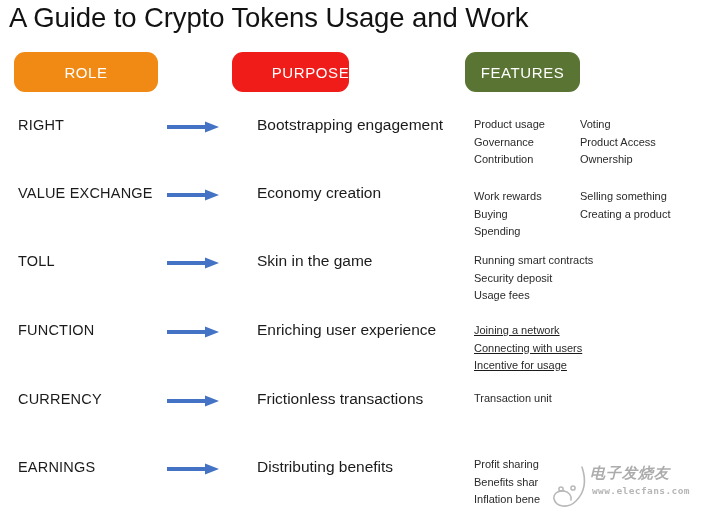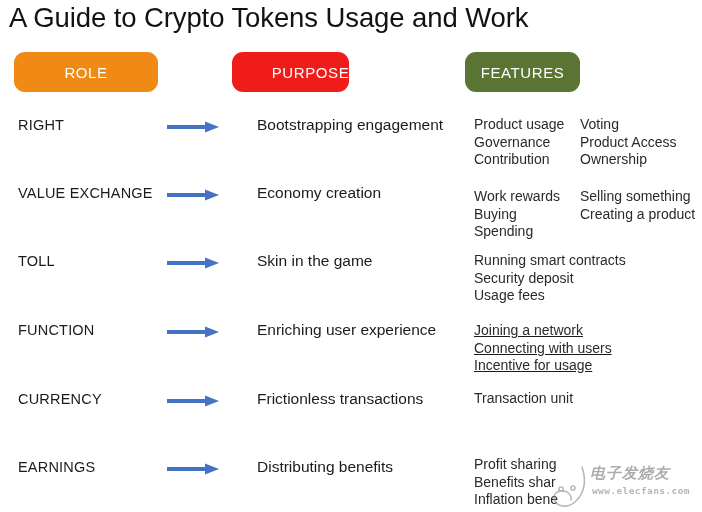--- a/index.html
+++ b/index.html
@@ -88,21 +88,21 @@
     top: 0;
     display: flex;
     gap: 10px;
   }
   .features-col {
     display: flex;
     flex-direction: column;
   }
   .features-col.col-a { width: 96px; }
   .feature-item {
-    font-size: 14px;
+    font-size: 11px;
     line-height: 17.5px;
     color: #2a2a2a;
     white-space: nowrap;
   }
 
   
   #row-right          { top: 117px; }
   #row-right .features     { top: -1px; }
   #row-value-exchange { top: 185px; }
   #row-value-exchange .features { top: 3px; }

